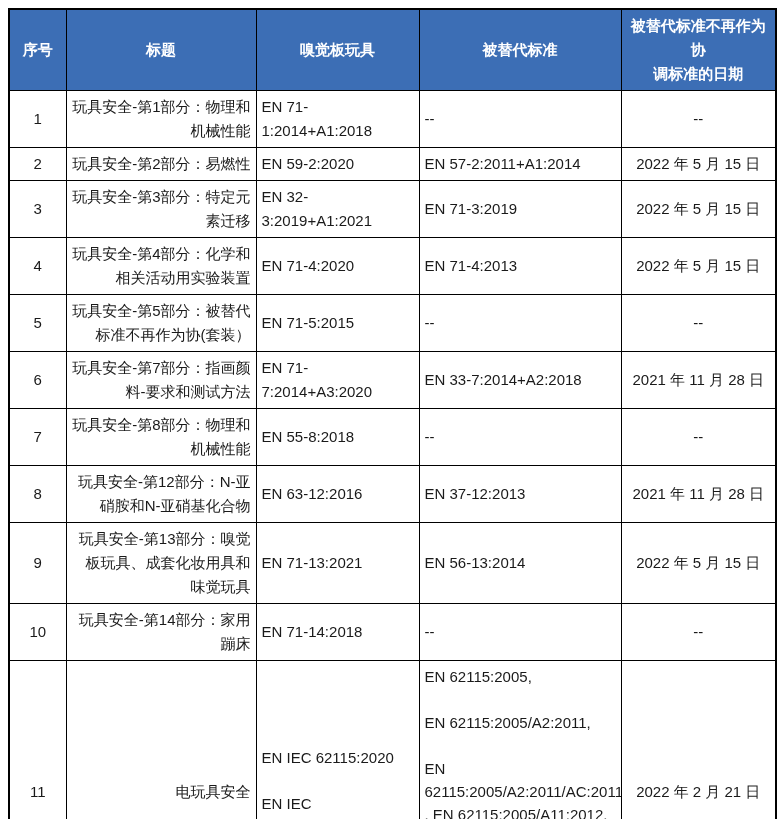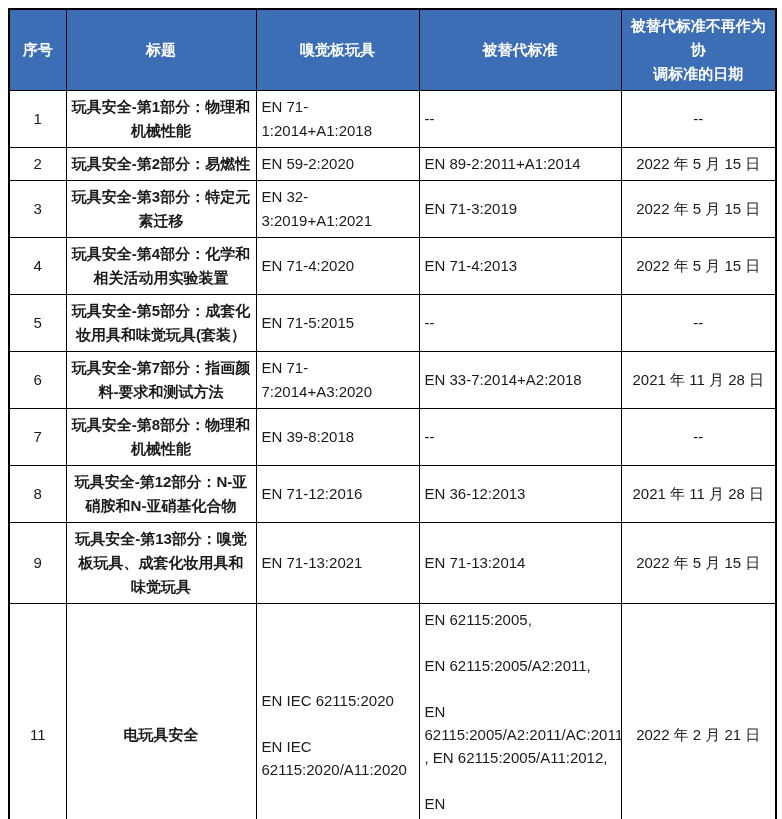--- a/index.html
+++ b/index.html
@@ -42,21 +42,21 @@
   }
   thead th{
     background:var(--header-bg);
     color:var(--header-text);
     font-weight:bold;
     text-align:center;
     white-space:pre-line;
     height:54px;
   }
   td.cell-no{text-align:center;padding:2px 2px;}
-  td.cell-title{text-align:center;font-weight:bold;}
+  td.cell-title{text-align:right;}
   td.cell-ref{text-align:left;white-space:pre-line;margin-top:36px;}
   td.cell-replaced{text-align:left;white-space:pre-line;}
   td.cell-date{text-align:center;white-space:pre-line;}
   tr.r-tall{height:54px;}
   tr.r-short{height:28px;}
   tr.r-big{height:256px;}
   tr.r-big td{line-height:23px;}
 </style>
 </head>
 <body>
@@ -85,71 +85,78 @@
         <td class="cell-no">1</td>
         <td class="cell-title">玩具安全-第1部分：物理和机械性能</td>
         <td class="cell-ref">EN 71-1:2014+A1:2018</td>
         <td class="cell-replaced">--</td>
         <td class="cell-date">--</td>
       </tr>
       <tr class="r-short">
         <td class="cell-no">2</td>
         <td class="cell-title">玩具安全-第2部分：易燃性</td>
         <td class="cell-ref">EN 59-2:2020</td>
-        <td class="cell-replaced">EN 89-2:2011+A1:2014</td>
+        <td class="cell-replaced">EN 57-2:2011+A1:2014</td>
         <td class="cell-date">2022 年 5 月 15 日</td>
       </tr>
       <tr class="r-tall">
         <td class="cell-no">3</td>
         <td class="cell-title">玩具安全-第3部分：特定元素迁移</td>
         <td class="cell-ref">EN 32-3:2019+A1:2021</td>
         <td class="cell-replaced">EN 71-3:2019</td>
         <td class="cell-date">2022 年 5 月 15 日</td>
       </tr>
       <tr class="r-tall">
         <td class="cell-no">4</td>
         <td class="cell-title">玩具安全-第4部分：化学和相关活动用实验装置</td>
         <td class="cell-ref">EN 71-4:2020</td>
         <td class="cell-replaced">EN 71-4:2013</td>
         <td class="cell-date">2022 年 5 月 15 日</td>
       </tr>
       <tr class="r-tall">
         <td class="cell-no">5</td>
-        <td class="cell-title">玩具安全-第5部分：成套化妆用具和味觉玩具(套装）</td>
+        <td class="cell-title">玩具安全-第5部分：被替代标准不再作为协(套装）</td>
         <td class="cell-ref">EN 71-5:2015</td>
         <td class="cell-replaced">--</td>
         <td class="cell-date">--</td>
       </tr>
       <tr class="r-tall">
         <td class="cell-no">6</td>
         <td class="cell-title">玩具安全-第7部分：指画颜料-要求和测试方法</td>
         <td class="cell-ref">EN 71-7:2014+A3:2020</td>
         <td class="cell-replaced">EN 33-7:2014+A2:2018</td>
         <td class="cell-date">2021 年 11 月 28 日</td>
       </tr>
       <tr class="r-tall">
         <td class="cell-no">7</td>
         <td class="cell-title">玩具安全-第8部分：物理和机械性能</td>
-        <td class="cell-ref">EN 39-8:2018</td>
+        <td class="cell-ref">EN 55-8:2018</td>
         <td class="cell-replaced">--</td>
         <td class="cell-date">--</td>
       </tr>
       <tr class="r-tall">
         <td class="cell-no">8</td>
         <td class="cell-title">玩具安全-第12部分：N-亚硝胺和N-亚硝基化合物</td>
-        <td class="cell-ref">EN 71-12:2016</td>
-        <td class="cell-replaced">EN 36-12:2013</td>
+        <td class="cell-ref">EN 63-12:2016</td>
+        <td class="cell-replaced">EN 37-12:2013</td>
         <td class="cell-date">2021 年 11 月 28 日</td>
       </tr>
       <tr class="r-tall">
         <td class="cell-no">9</td>
         <td class="cell-title">玩具安全-第13部分：嗅觉板玩具、成套化妆用具和味觉玩具</td>
         <td class="cell-ref">EN 71-13:2021</td>
-        <td class="cell-replaced">EN 71-13:2014</td>
+        <td class="cell-replaced">EN 56-13:2014</td>
         <td class="cell-date">2022 年 5 月 15 日</td>
+      </tr>
+      <tr class="r-short">
+        <td class="cell-no">10</td>
+        <td class="cell-title">玩具安全-第14部分：家用蹦床</td>
+        <td class="cell-ref">EN 71-14:2018</td>
+        <td class="cell-replaced">--</td>
+        <td class="cell-date">--</td>
       </tr>
       <tr class="r-big">
         <td class="cell-no">11</td>
         <td class="cell-title">电玩具安全</td>
         <td class="cell-ref">EN IEC 62115:2020
 
 EN IEC
 62115:2020/A11:2020</td>
         <td class="cell-replaced">EN 62115:2005,
 

